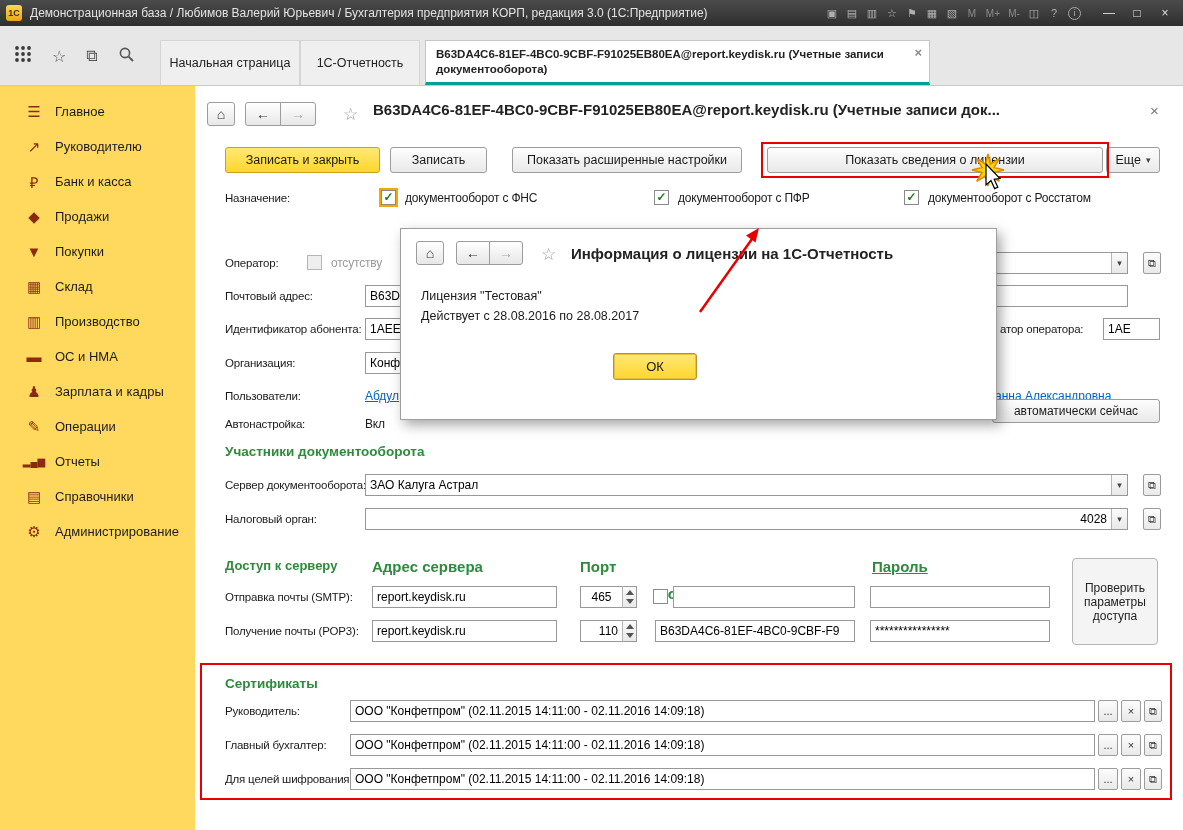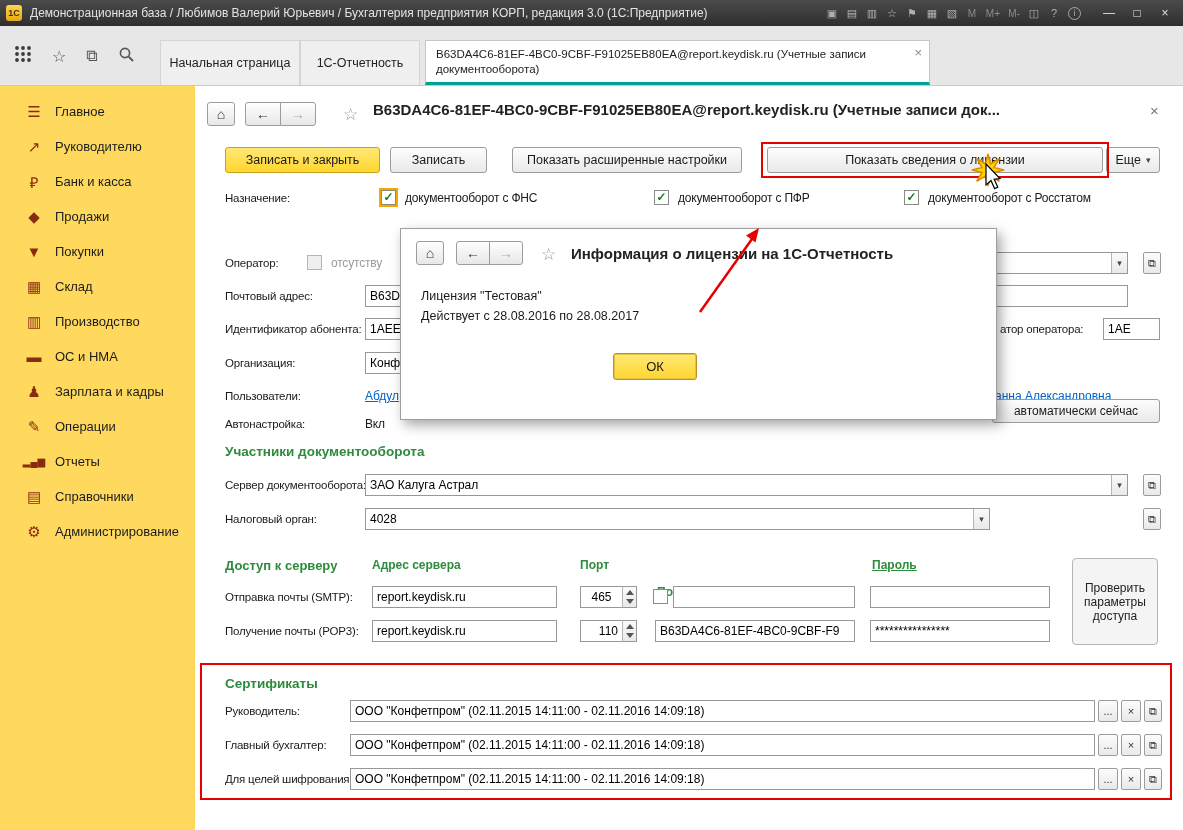--- a/index.html
+++ b/index.html
@@ -33,21 +33,21 @@
   .tabstrip {
     position:absolute; left:0; top:26px; width:1183px; height:60px;
     background:#e7e7e7; border-bottom:1px solid #c9c9c9; z-index:4;
   }
   .tab-icons { position:absolute; left:14px; top:0; height:60px; display:flex; align-items:center; gap:20px; color:#555; }
   .tab-icons .glyph { font-size:16px; }
   .tab { position:absolute; top:14px; bottom:0; font-size:12.5px; color:#222; }
   .tab.inactive { background:#efefef; border:1px solid #d5d5d5; border-bottom:none; display:flex; align-items:center; justify-content:center; }
   .tab.active {
     background:#fff; border:1px solid #c6c6c6; border-bottom:3px solid #00a294;
-    padding:6px 26px 0 10px; font-size:11.5px; line-height:15px; color:#222;
+    padding:6px 26px 0 10px; font-size:11.5px; line-height:15px; color:#222;font-weight:bold;
   }
   .tab-close { position:absolute; top:4px; right:7px; font-size:13px; color:#8a8a8a; }
   
   .sidebar {
     position:absolute; left:0; top:86px; width:195px; height:744px;
     background:#ffd95e; z-index:3;
   }
   .sb-item { height:35px; display:flex; align-items:center; padding-left:22px; }
   .sb-ico { width:24px; margin-right:9px; font-size:15px; color:#8a2a10; text-align:center; flex:0 0 auto; }
   .sb-label { font-size:13px; color:#1c1c1c; white-space:nowrap; }
@@ -85,21 +85,21 @@
   .combo-val { flex:1; padding:3px 4px; font-size:12px; white-space:nowrap; overflow:hidden; }
   .combo-dd { width:16px; border-left:1px solid #b5b5b5; display:flex; align-items:center; justify-content:center; font-size:9px; color:#444; background:linear-gradient(#fafafa,#e9e9e9); }
   .btn-sm {
     position:absolute; height:22px; border:1px solid #9c9c9c; border-radius:2px;
     background:linear-gradient(#fcfcfc,#e9e9e9); font-size:11px; color:#333;
     display:flex; align-items:center; justify-content:center;
   }
   .link { position:absolute; font-size:12px; color:#0064c8; text-decoration:underline; line-height:22px; white-space:nowrap; }
   .ghead { position:absolute; font-weight:bold; color:#2e8b3c; white-space:nowrap; }
   .ghead.big { font-size:13.5px; }
-  .ghead.col { font-size:12px; }
+  .ghead.col { font-size:15px; }
   .spin { position:absolute; width:15px; height:22px; border:1px solid #989898; border-left:1px solid #b5b5b5; background:linear-gradient(#fafafa,#e9e9e9); }
   .spin i { position:absolute; left:3px; width:0; height:0; border-left:4px solid transparent; border-right:4px solid transparent; }
   .spin .up { top:3px; border-bottom:5px solid #555; }
   .spin .dn { bottom:3px; border-top:5px solid #555; }
   .multi-btn { position:absolute; border:1px solid #b5b5b5; border-radius:4px; background:#f4f4f4; font-size:12px; color:#222; display:flex; align-items:center; justify-content:center; text-align:center; padding:6px; }
   
   .dialog {
     position:absolute; left:400px; top:228px; width:597px; height:192px;
     background:#fff; border:1px solid #9e9e9e; box-shadow:4px 5px 12px rgba(0,0,0,0.35); z-index:10;
   }
@@ -307,21 +307,21 @@
   <div class="lbl" style="left:30px; top:388px;">Сервер документооборота:</div>
   <div class="inp combo" style="left:170px; top:388px; width:763px;">
     <span class="combo-val">ЗАО Калуга Астрал</span>
     <span class="combo-dd">▾</span>
   </div>
   <div class="btn-sm" style="left:948px; top:388px; width:18px;">
     <span>⧉</span>
   </div>
 
   <div class="lbl" style="left:30px; top:422px;">Налоговый орган:</div>
-  <div class="inp combo" style="left:170px; top:422px; width:625px;">
+  <div class="inp combo" style="left:170px; top:422px; width:763px;text-align:right;">
     <span class="combo-val">4028</span>
     <span class="combo-dd">▾</span>
   </div>
   <div class="btn-sm" style="left:948px; top:422px; width:18px;">
     <span>⧉</span>
   </div>
 
   <div class="ghead col" style="left:30px; top:472px; font-size:13px;">Доступ к серверу</div>
   <div class="ghead col" style="left:177px; top:472px;">Адрес сервера</div>
   <div class="ghead col" style="left:385px; top:472px;">Порт</div>

